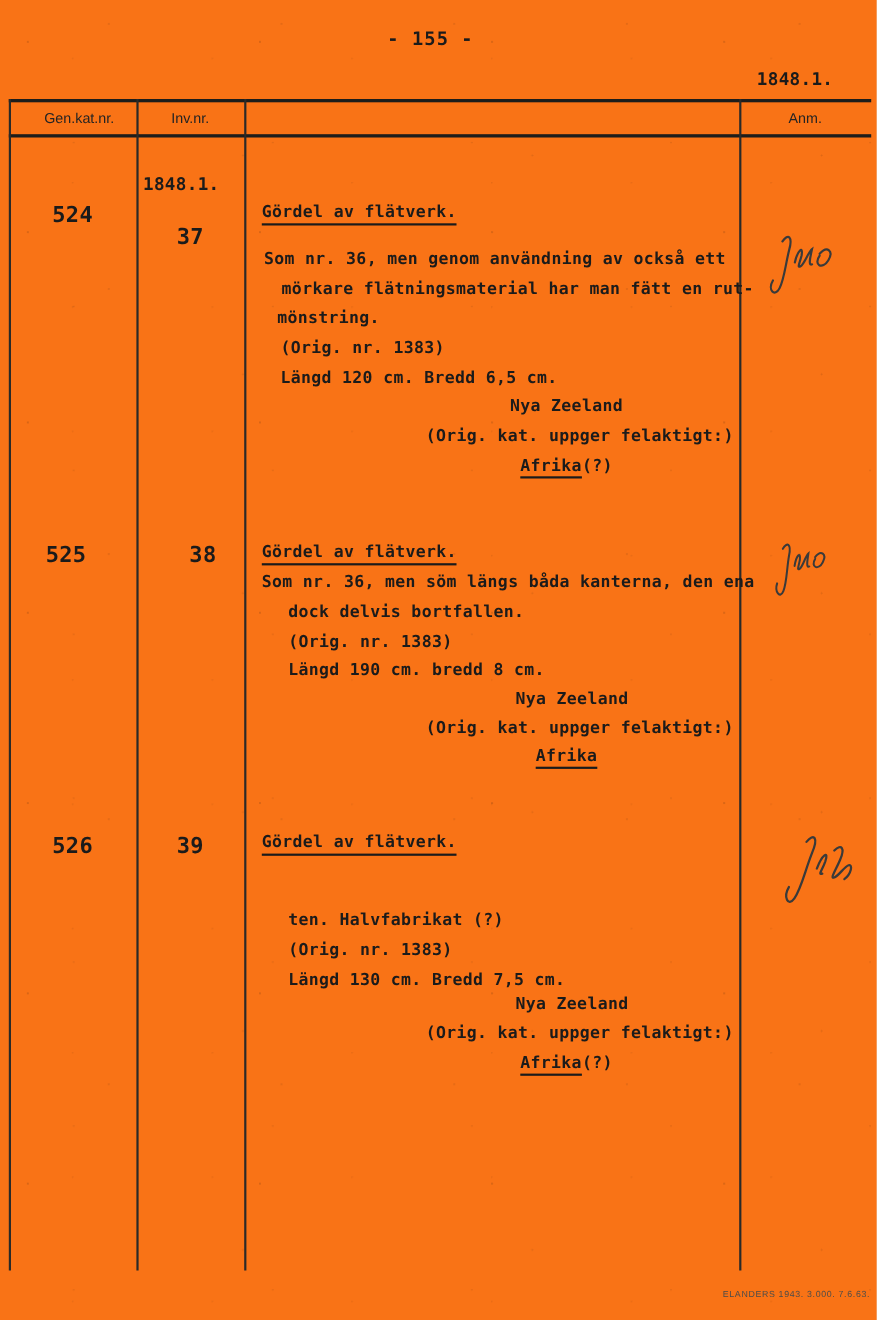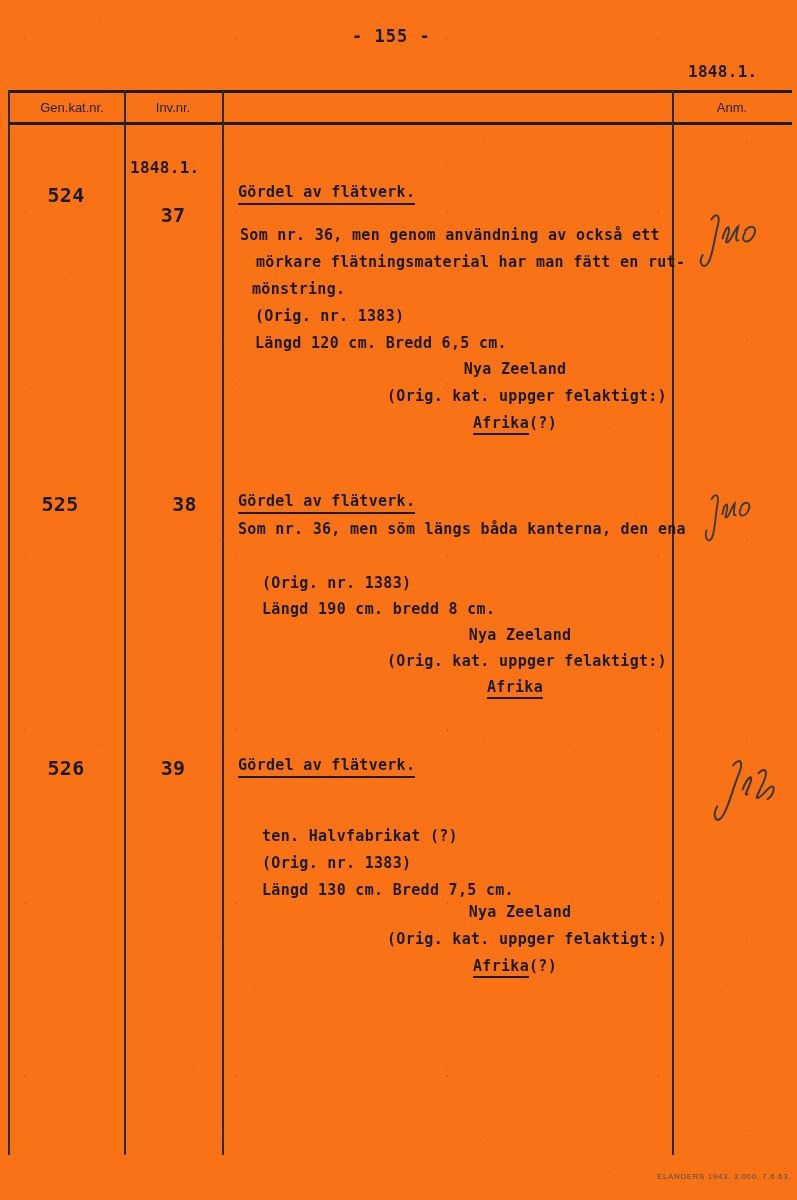--- a/index.html
+++ b/index.html
@@ -100,20 +100,21 @@
       <path d="M33 36 C36 23 42 18 40 29 C38 37 35 42 39 40 C43 38 47 25 51 22 C49 31 47 40 51 38"></path>
       <path d="M59 27 C67 18 74 24 68 34 C62 44 52 39 59 29"></path>
     </svg>
   </div>
 
   <div class="tw num-cell" style="left:8px;top:492px;width:104px;">525</div>
   <div class="tw num-cell" style="left:124px;top:492px;width:121px;">38</div>
   <div class="tw abs" style="left:238px;top:492px;"><span class="title-underline">Gördel av flätverk.</span></div>
 
   <div class="tw body-line" style="left:238px;top:520px;">Som nr. 36, men söm längs båda kanterna, den ena</div>
+  <div class="tw body-line" style="left:262px;top:547px;">dock delvis bortfallen.</div>
   <div class="tw body-line" style="left:262px;top:574px;">(Orig. nr. 1383)</div>
   <div class="tw body-line" style="left:262px;top:600px;">Längd 190 cm. bredd 8 cm.</div>
 
   <div class="tw center-block" style="left:300px;top:626px;width:440px;">Nya Zeeland</div>
   <div class="tw center-block" style="left:307px;top:652px;width:440px;">(Orig. kat. uppger felaktigt:)</div>
   <div class="tw center-block" style="left:295px;top:678px;width:440px;"><span class="u">Afrika</span><span></span></div>
 
   <div class="handwriting" style="left:696px;top:486px;transform:rotate(-4deg) scale(.85);transform-origin:top left;" aria-label="Jobo">
     <svg width="78" height="78" viewBox="0 0 90 80" fill="none" stroke="#3a3a3a" stroke-width="2.5" stroke-linecap="round">
       <path d="M20 14 C26 5 31 9 27 23 C23 39 22 56 17 66 C12 76 6 66 10 56"></path>

